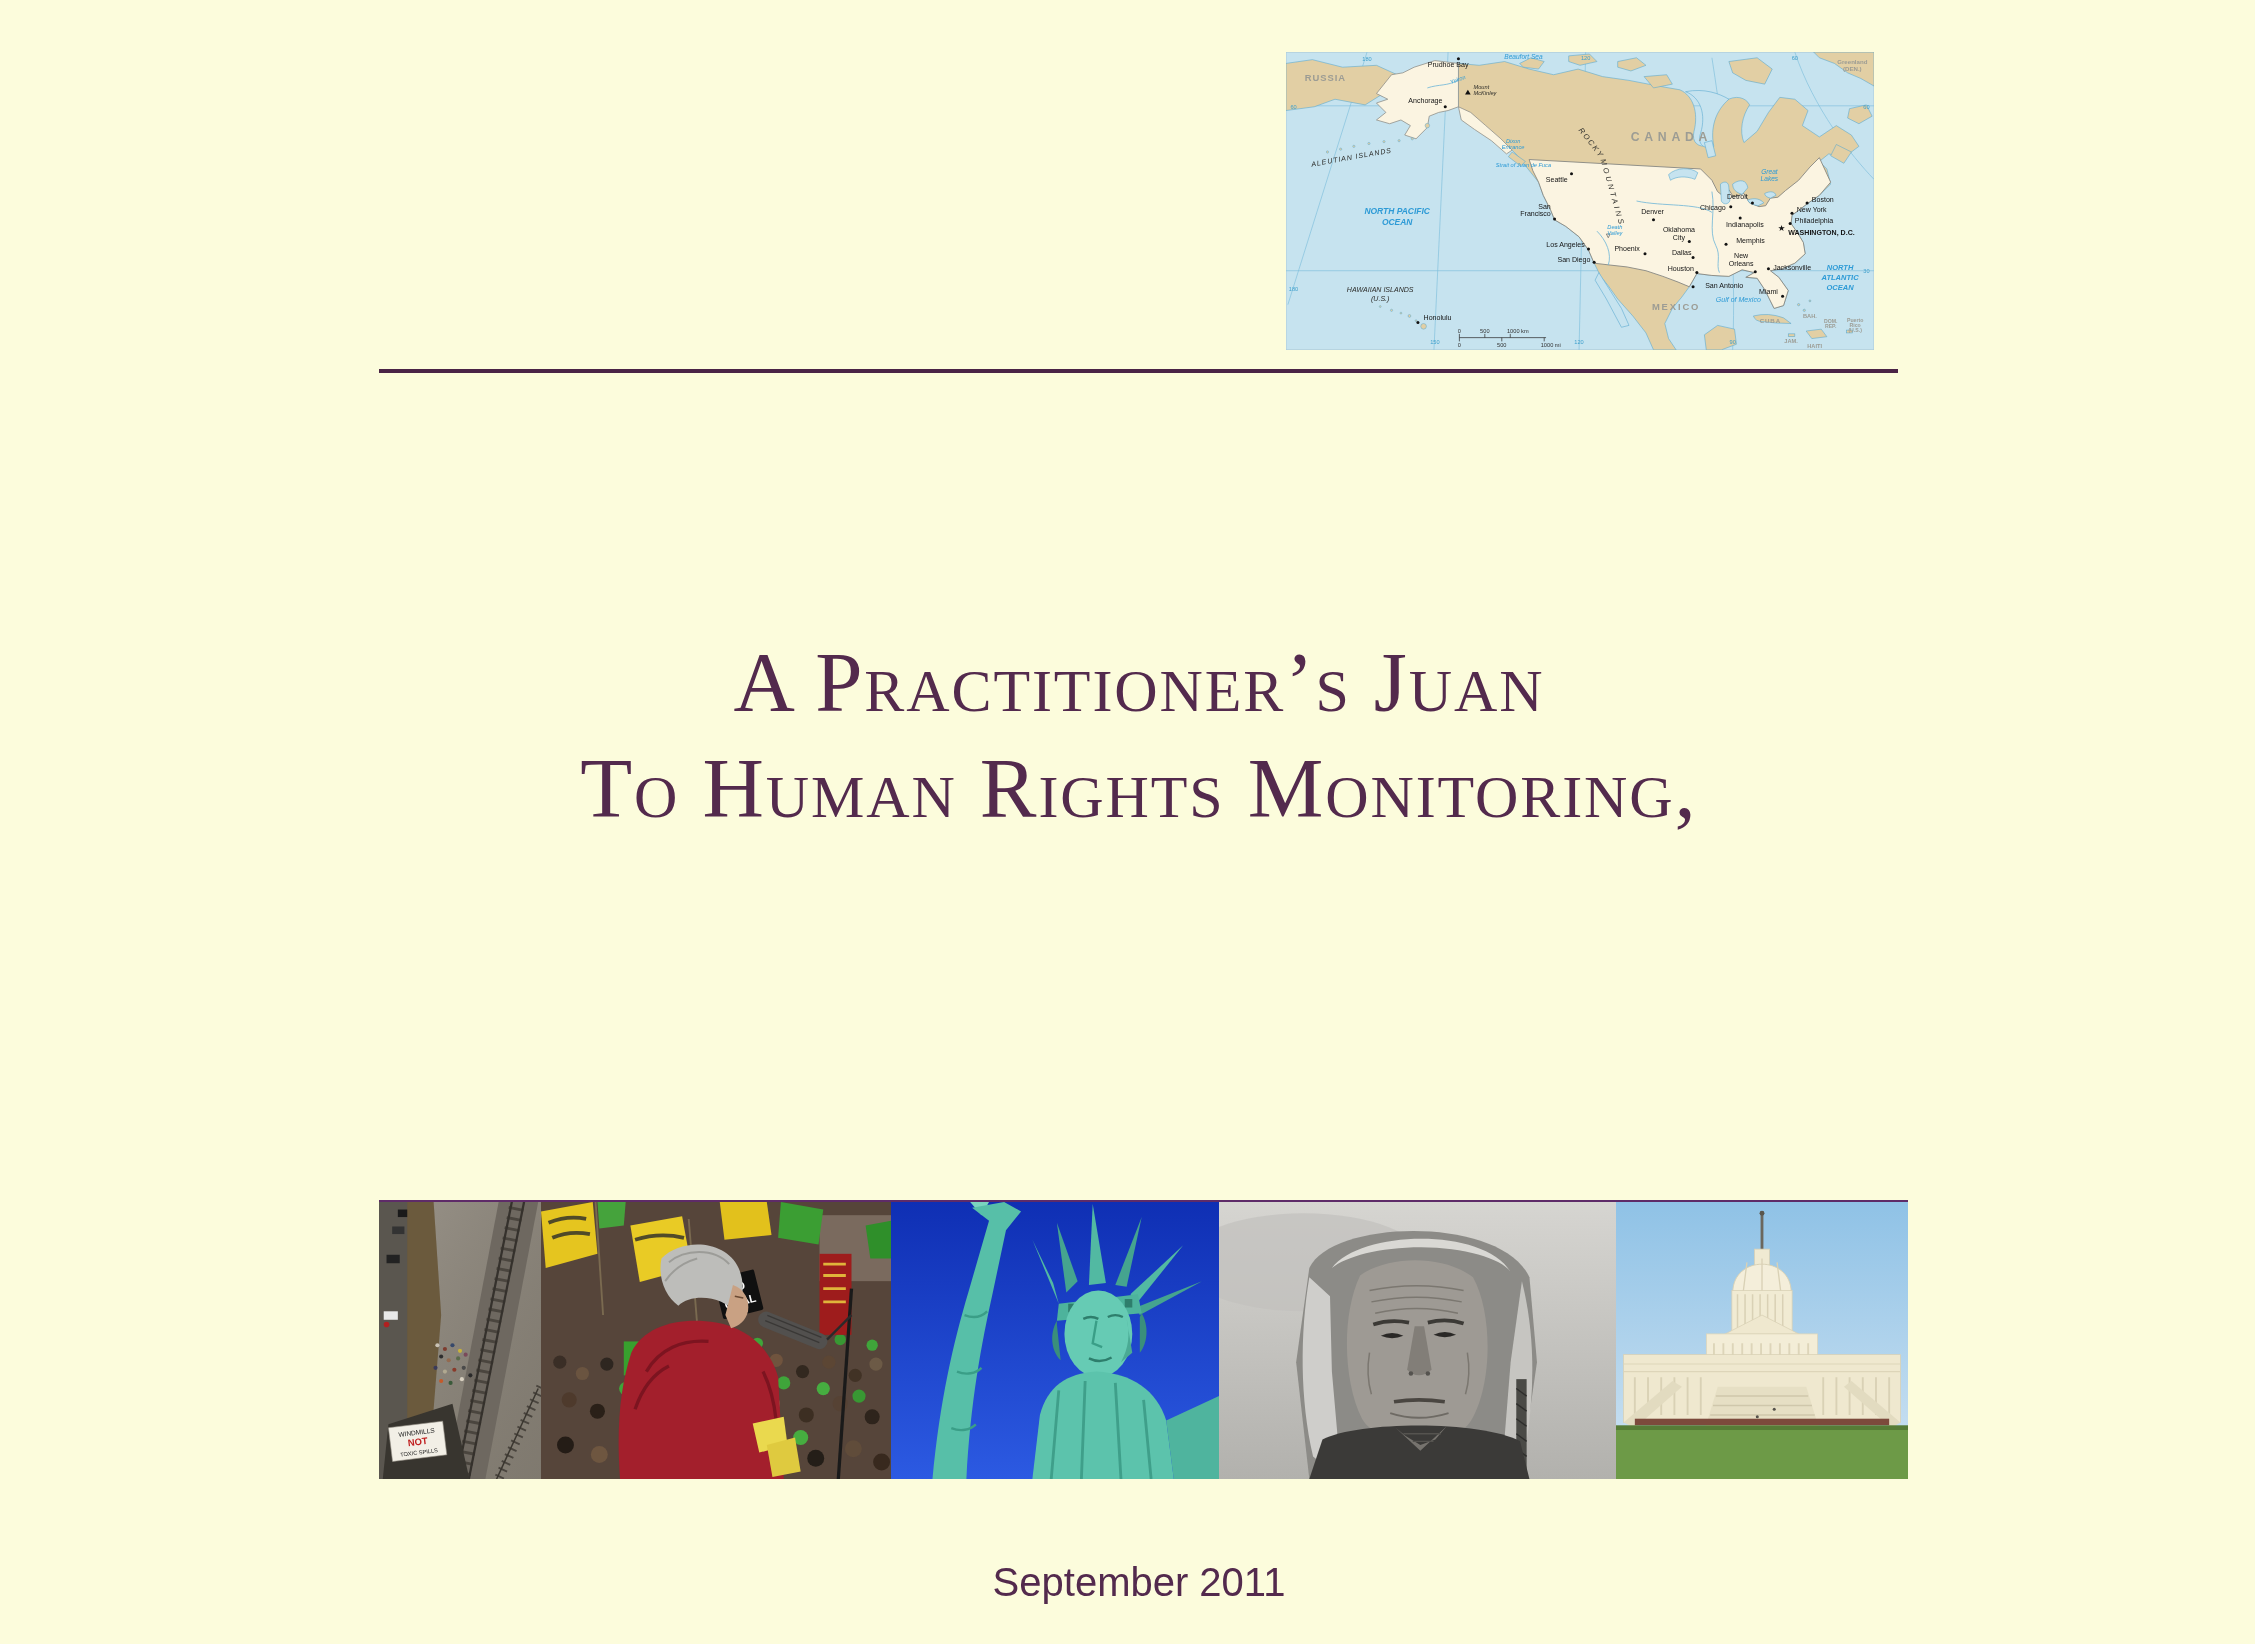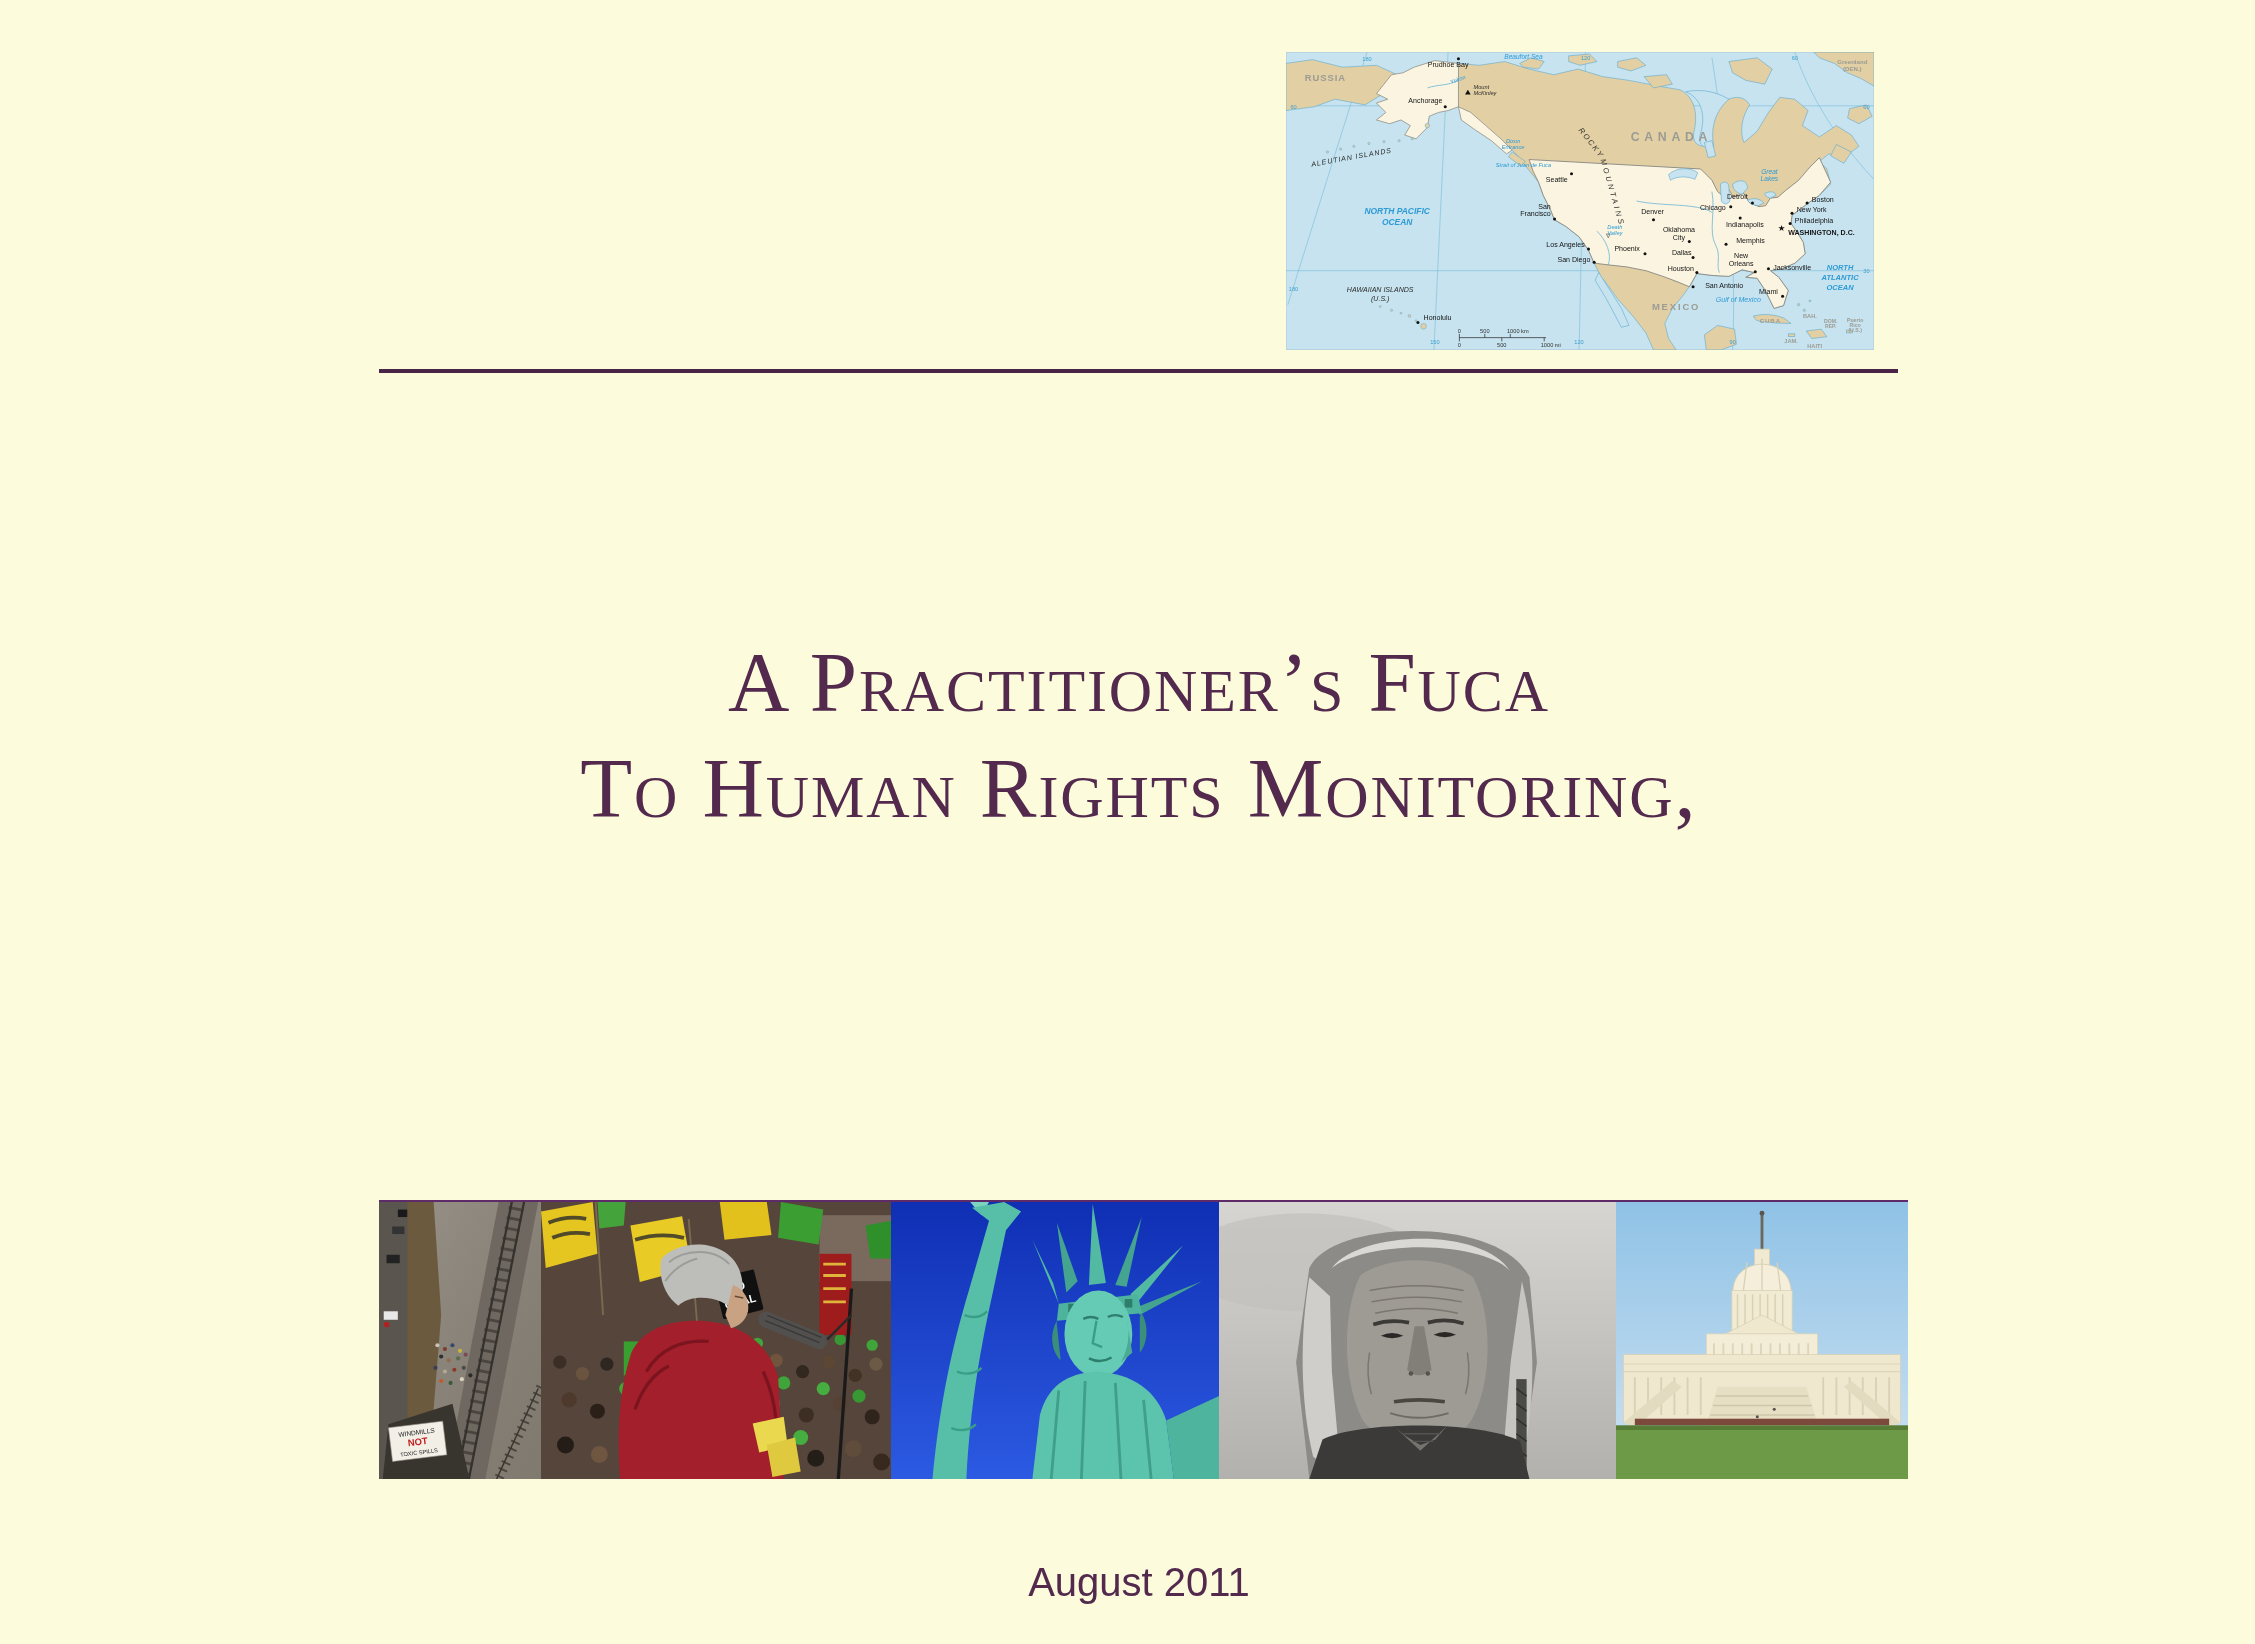--- a/index.html
+++ b/index.html
@@ -229,21 +229,21 @@
         <text x="246" y="298" class="scaletxt" font-size="8" text-anchor="middle"><tspan x="246" dy="0">1000 km</tspan></text>
         <text x="184" y="313" class="scaletxt" font-size="8" text-anchor="middle"><tspan x="184" dy="0">0</tspan></text>
         <text x="229" y="313" class="scaletxt" font-size="8" text-anchor="middle"><tspan x="229" dy="0">500</tspan></text>
         <text x="281" y="313" class="scaletxt" font-size="8" text-anchor="middle"><tspan x="281" dy="0">1000 mi</tspan></text>
       </g>
   </svg>
 
   <div class="rule"></div>
 
   <h1 class="title">
-    <div>A Practitioner’s Fuca</div>
+    <div>A Practitioner’s Juan</div>
     <div>To Human Rights Monitoring,</div>
   </h1>
 
   <div class="photos">
 
     <figure class="ph1">
       <svg viewBox="0 0 172 294" preserveAspectRatio="none">
         <defs>
           <linearGradient id="g1" x1="0" y1="0" x2="1" y2="1">
             <stop offset="0" stop-color="#9a948a"></stop>
@@ -489,16 +489,16 @@
             <circle cx="130" cy="234" r="1.6" fill="#55524a"></circle>
         </g>
         <rect x="20" y="230" width="270" height="7" fill="#7c4a3c"></rect>
         <rect x="0" y="237" width="310" height="6" fill="#567c36"></rect>
         <rect x="0" y="242" width="310" height="52" fill="#6d9a47"></rect>
       </svg>
     </figure>
 
   </div>
 
-  <div class="date">August 2011</div>
+  <div class="date">September 2011</div>
 
 </div>
 
 
 </body></html>

